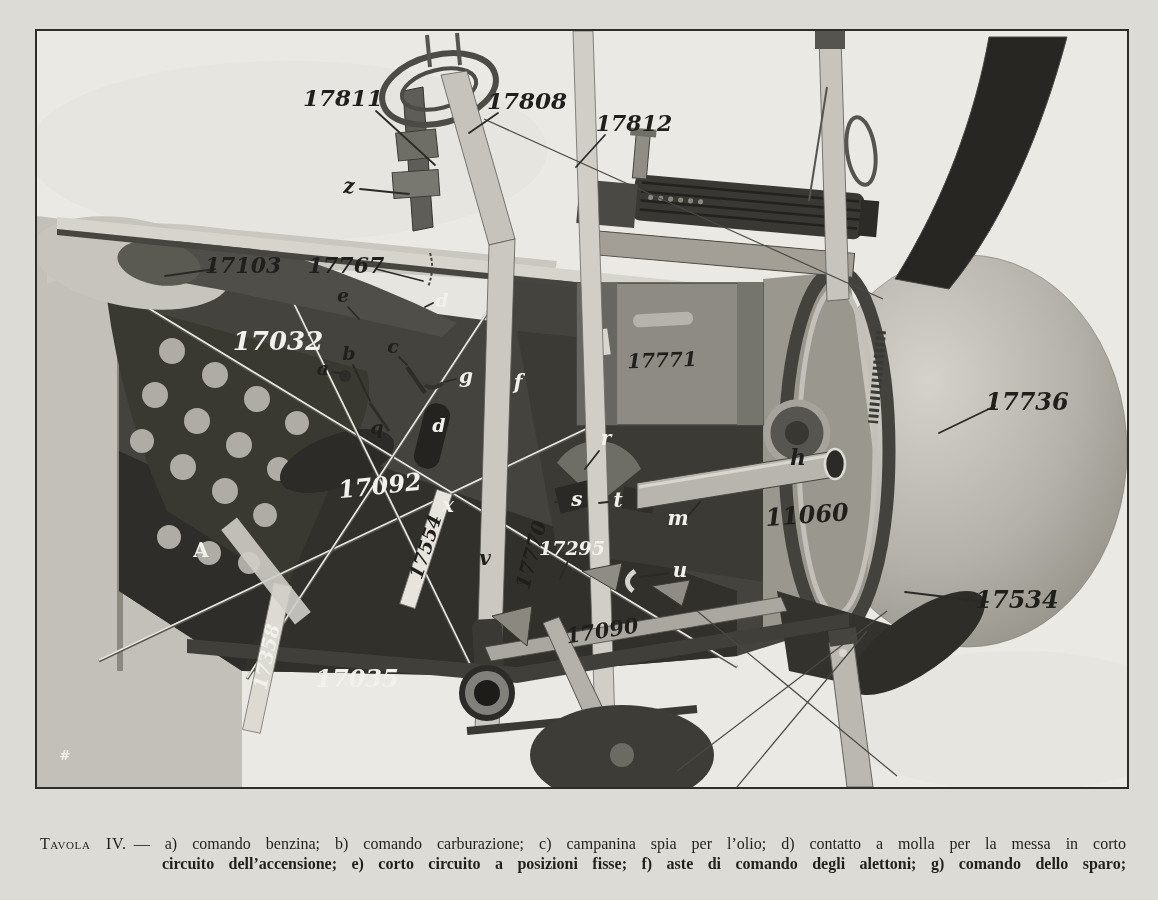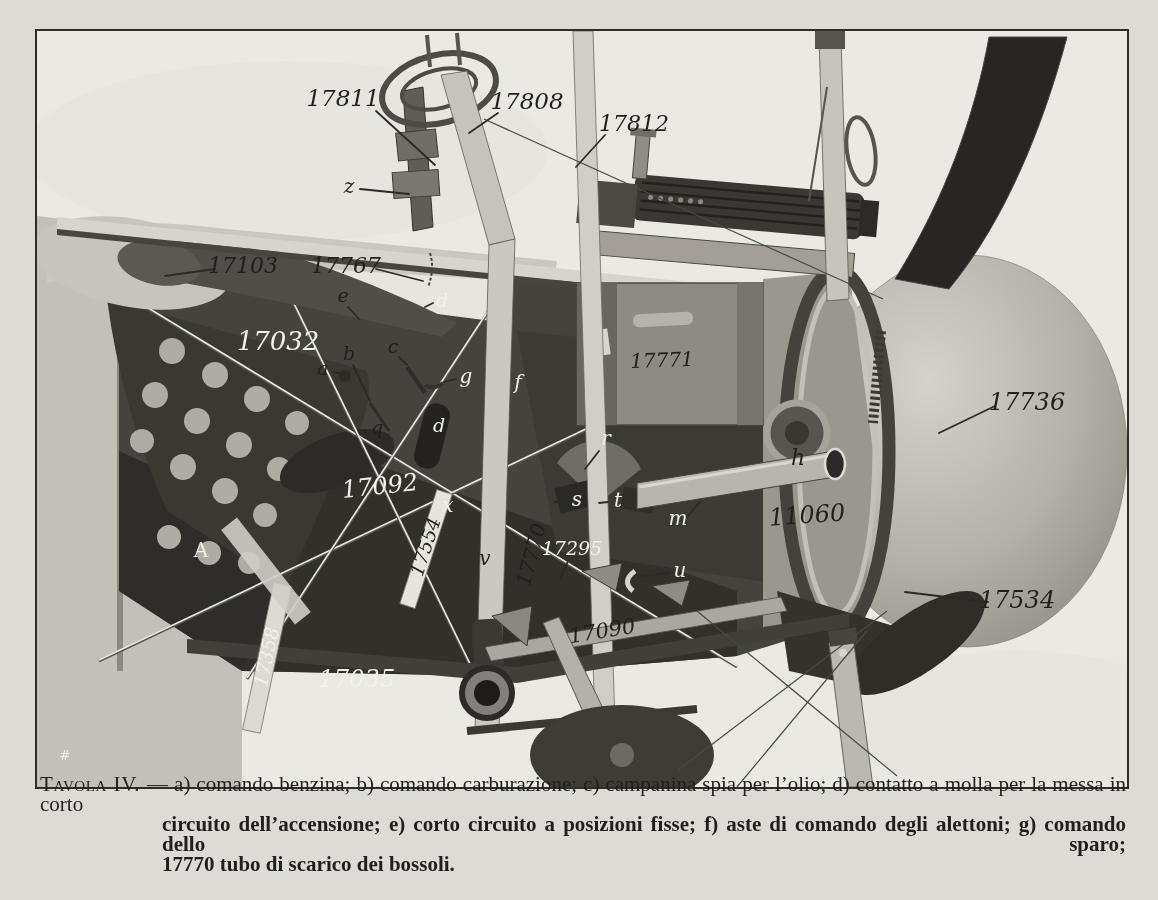--- a/index.html
+++ b/index.html
@@ -3,26 +3,26 @@
 <meta charset="utf-8">
 <style>
   html,body{margin:0;padding:0;}
   body{
     width:1158px;height:900px;position:relative;overflow:hidden;
     background:#dcdbd6;
     font-family:"Liberation Serif","DejaVu Serif",serif;
   }
   .photo{
     position:absolute;left:35px;top:29px;width:1090px;height:756px;
-    border:2px solid #2e2d28;background:#86efac;box-sizing:content-box;
+    border:2px solid #2e2d28;background:#86efac;box-sizing:content-box;font-weight:bold;
   }
   .photo svg{display:block;width:1090px;height:756px;}
   .caption{
-    position:absolute;left:40px;top:774px;width:1086px;
-    font-size:21px;line-height:20px;color:#201f1b;
+    position:absolute;left:40px;top:834px;width:1086px;
+    font-size:16px;line-height:20px;color:#201f1b;
   }
   .cap-line{text-align:justify;text-align-last:justify;}
   .cap-line.indent{margin-left:122px;font-weight:bold;}
   .cap-line.last{text-align-last:left;}
   .cap-lead{font-variant:small-caps;letter-spacing:0.6px;margin-right:7px;}
   
   text{font-family:"DejaVu Serif","Liberation Serif",serif;}
   .num{font-style:italic;}
   .lt{font-style:italic;}
   .dark{fill:#201f1c;}
@@ -300,14 +300,13 @@
     <text class="num dark" x="565" y="607" font-size="21" transform="rotate(-9 565 599)">17090</text>
     <text class="num dark" x="625" y="336" font-size="20" transform="rotate(-2 625 328)">17771</text>
     <text class="light" x="28" y="729" font-size="13">#</text>
   </g>
 </svg>
 </div>
 
 <div class="caption">
   <div class="cap-line"><span class="cap-lead">Tavola IV.</span><span>— a) comando benzina; b) comando carburazione; c) campanina spia per l’olio; d) contatto a molla per la messa in corto</span></div>
   <div class="cap-line indent">circuito dell’accensione; e) corto circuito a posizioni fisse; f) aste di comando degli alettoni; g) comando dello sparo;</div>
-  <div class="cap-line indent last">17770 tubo di scarico dei bossoli.</div>
 </div>
 
 </body></html>

